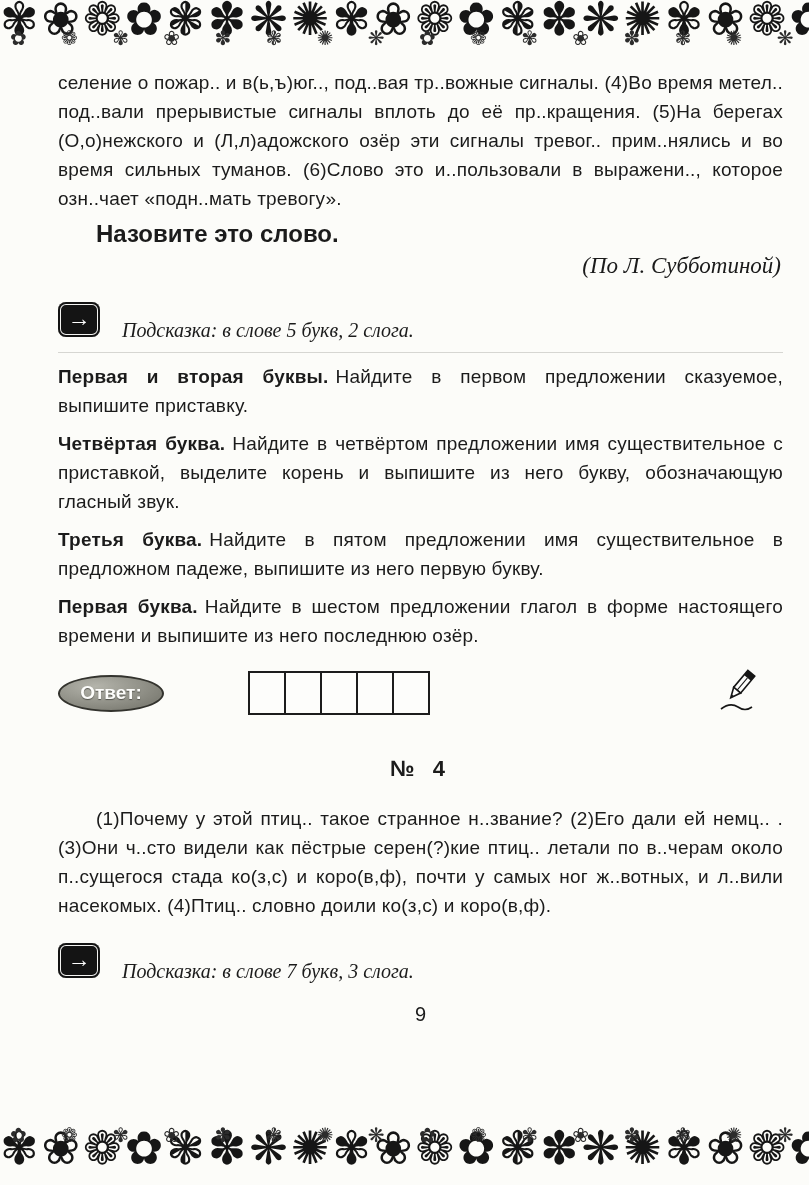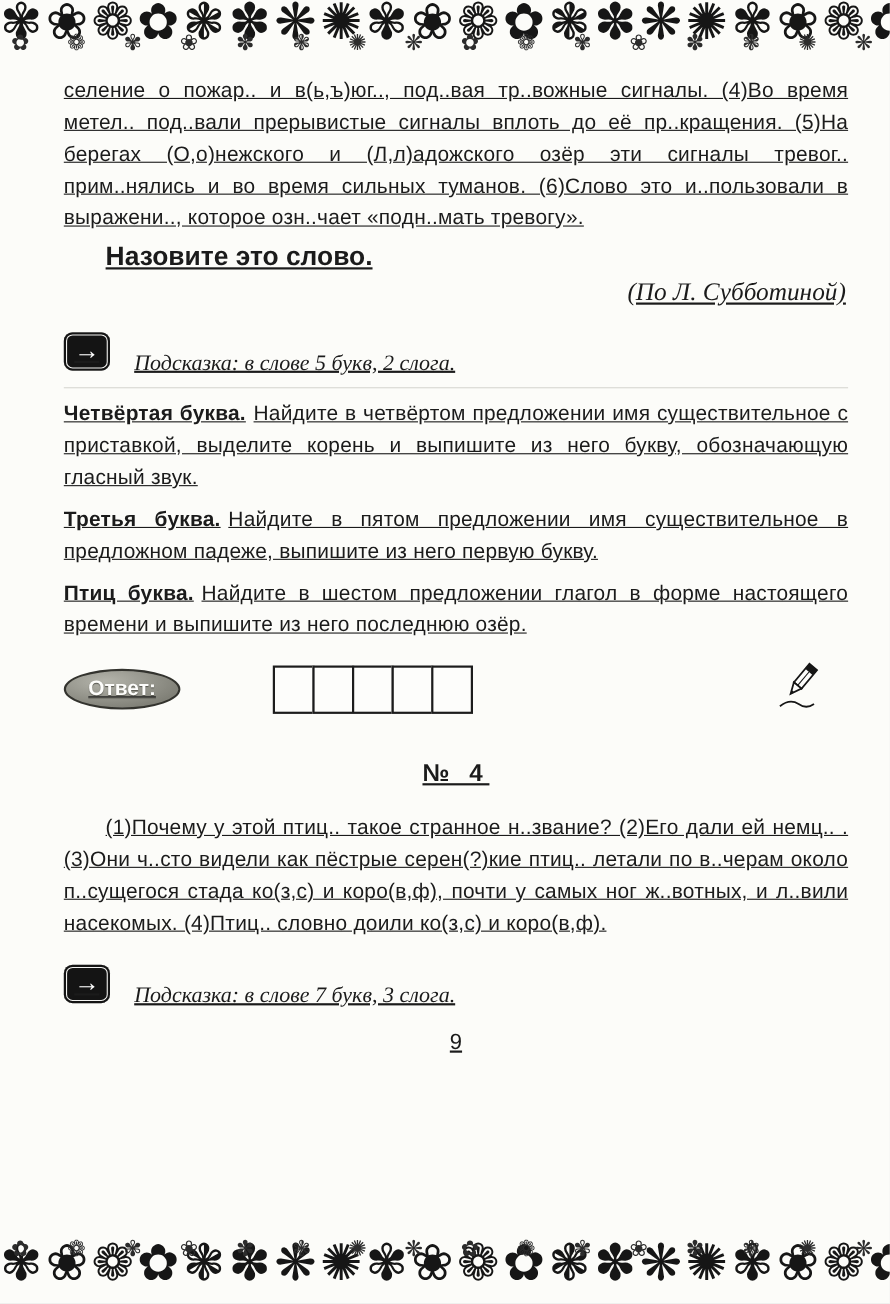--- a/index.html
+++ b/index.html
@@ -32,21 +32,21 @@
   }
   .ornament::after {
     content: "✿ ❁ ✾ ❀ ✽ ❃ ✺ ❋ ✿ ❁ ✾ ❀ ✽ ❃ ✺ ❋ ✿ ❁ ✾ ❀ ✽ ❃";
     position: absolute; top: 26px; left: 10px; white-space: nowrap;
     font-size: 20px; letter-spacing: 14px; color: #2c2c2c;
   }
   .ornament.bottom::before { margin-top: 6px; }
   .ornament.bottom::after { top: 4px; }
 
   
-  .content { padding: 12px 38px 0 58px; text-decoration: underline; }
+  .content { padding: 12px 26px 0 58px; }
 
   p.body {
     font-size: 19px; line-height: 29px;
     text-align: justify;
     letter-spacing: 0.2px;
   }
   .indent { text-indent: 38px; }
 
   p.question {
     font-size: 24px; line-height: 29px;
@@ -155,27 +155,30 @@
 
     <div class="hint-row">
       <span class="hint-icon">
         <span>→</span>
       </span>
       <span class="hint-text">Подсказка: в слове 5 букв, 2 слога.</span>
     </div>
     <div class="hint-divider"></div>
 
     <p class="step">
+      <b>Первая и вторая буквы.</b><span>Найдите в первом предложении сказуемое, выпишите приставку.</span>
+    </p>
+    <p class="step">
       <b>Четвёртая буква.</b><span>Найдите в четвёртом предложении имя существительное с приставкой, выделите корень и выпишите из него букву, обозначающую гласный звук.</span>
     </p>
     <p class="step">
       <b>Третья буква.</b><span>Найдите в пятом предложении имя существительное в предложном падеже, выпишите из него первую букву.</span>
     </p>
     <p class="step">
-      <b>Птиц буква.</b><span>Найдите в шестом предложении глагол в форме настоящего времени и выпишите из него последнюю озёр.</span>
+      <b>Первая буква.</b><span>Найдите в шестом предложении глагол в форме настоящего времени и выпишите из него последнюю озёр.</span>
     </p>
 
     <div class="answer-row">
       <span class="answer-oval">
         <span>Ответ:</span>
       </span>
       <div class="answer-cells">
         <span class="cell"></span>
         <span class="cell"></span>
         <span class="cell"></span>

